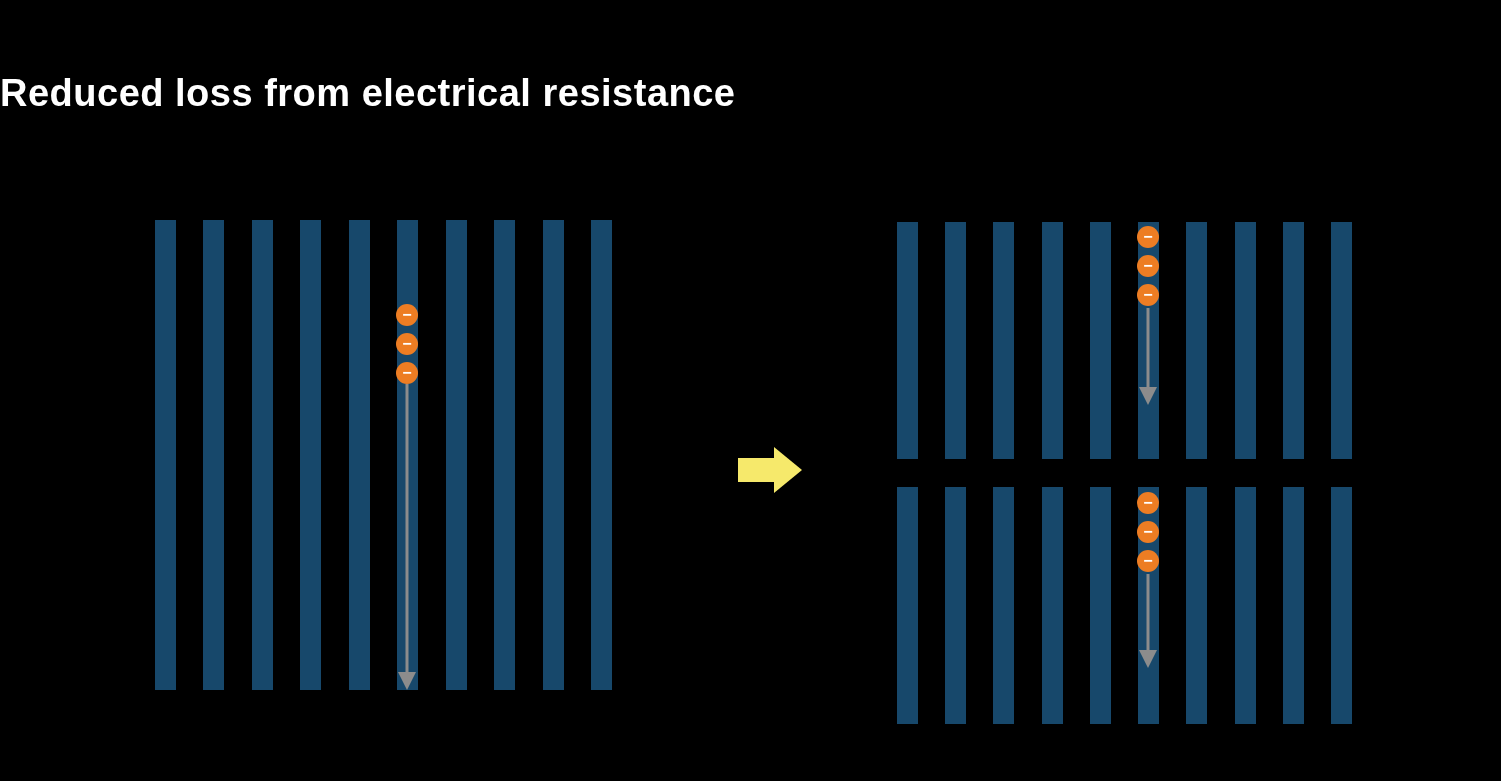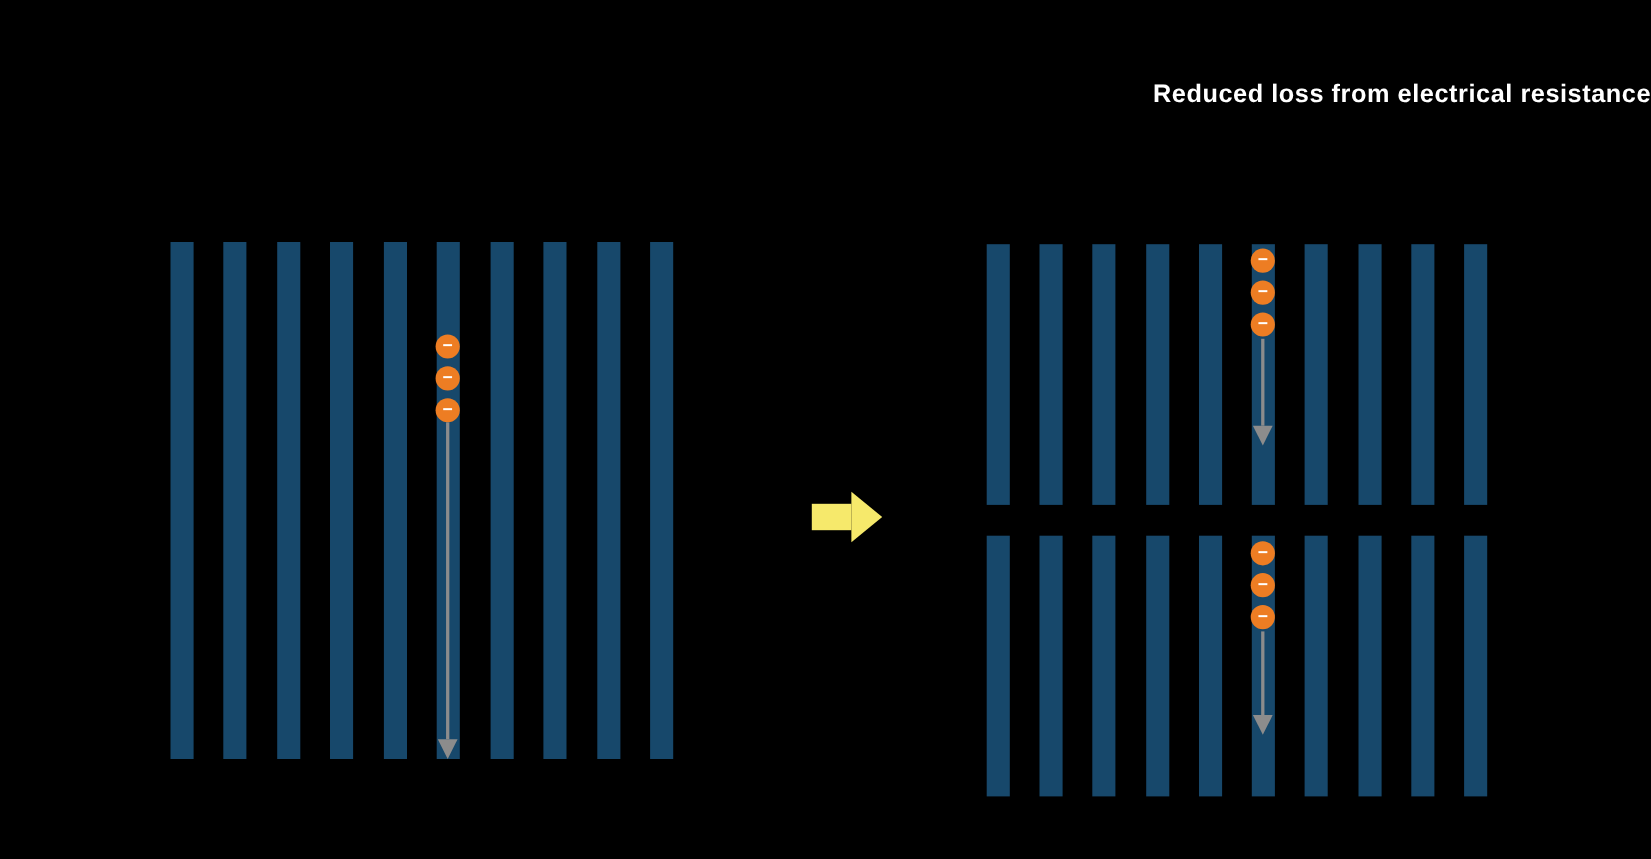--- a/index.html
+++ b/index.html
@@ -19,23 +19,23 @@
     height: 781px;
     background: var(--bg);
     overflow: hidden;
     font-family: "Liberation Sans", sans-serif;
   }
   .title {
     position: absolute;
     top: 72px;
     left: 0;
     width: 100%;
-    text-align: right;
+    text-align: left;
     color: var(--title-color);
-    font-size: 23px;
+    font-size: 38px;
     font-weight: 700;
     letter-spacing: 0.5px;
   }
   .panel { position: absolute; }
   .panel-left   { left: 155px; top: 220px; width: 457px; height: 470px; }
   .panel-rtop   { left: 897px; top: 222px; width: 455px; height: 237px; }
   .panel-rbot   { left: 897px; top: 487px; width: 455px; height: 237px; }
 
   .bars {
     position: absolute;

